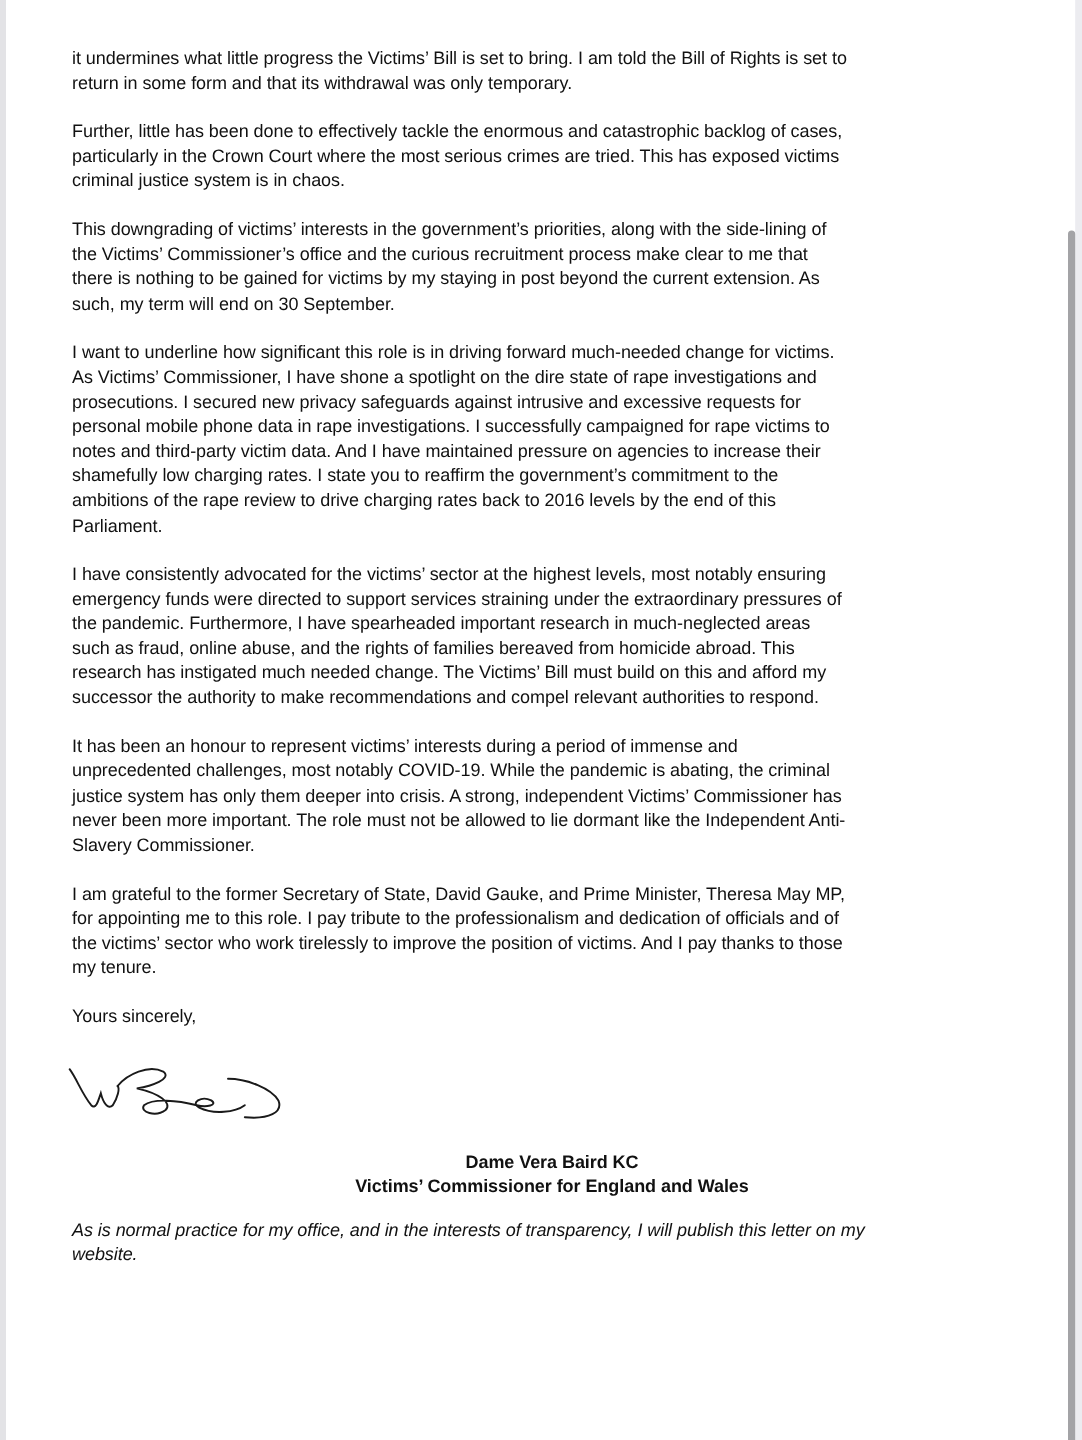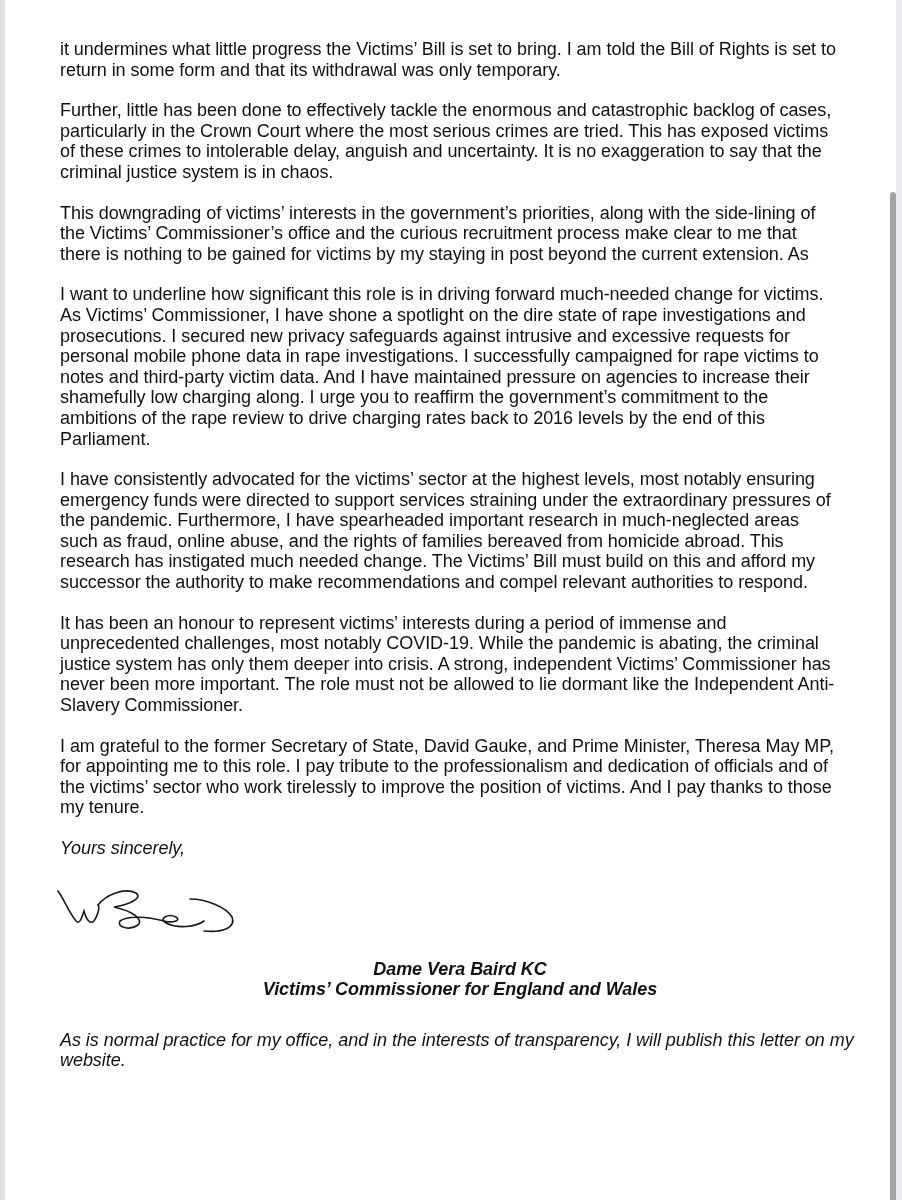--- a/index.html
+++ b/index.html
@@ -20,23 +20,23 @@
   .scrollbar {
     position: absolute; left: 890px; top: 192px; width: 6px; height: 1008px;
     background: #a3a3a6; border-radius: 3px 3px 0 0;
   }
   .letter {
     position: absolute; left: 60px; top: 39px; width: 800px;
   }
   .para { margin: 0 0 20px 0; }
   .line {
     display: block; white-space: nowrap;
-    font-size: 18px; line-height: 20.6px; letter-spacing: -0.05px;
+    font-size: 15px; line-height: 20.6px; letter-spacing: -0.05px;
   }
-  .sig-block { margin-top: 15px; font-style: italic; }
+  .sig-block { margin-top: 15px; }
   .signature { display: block; margin: 18px 0 22px -6px; }
   .bold { font-weight: bold; text-align: center; }
   .italic { font-style: italic; }
 </style>
 </head>
 <body>
 
 <div class="left-edge"></div>
 <div class="right-edge"></div>
 <div class="scrollbar"></div>
@@ -44,37 +44,37 @@
 <div class="letter">
 
   <p class="para">
     <span class="line">it undermines what little progress the Victims’ Bill is set to bring. I am told the Bill of Rights is set to</span>
     <span class="line">return in some form and that its withdrawal was only temporary.</span>
   </p>
 
   <p class="para">
     <span class="line">Further, little has been done to effectively tackle the enormous and catastrophic backlog of cases,</span>
     <span class="line">particularly in the Crown Court where the most serious crimes are tried. This has exposed victims</span>
-    <span class="line">of these crimes to intolerable delay, anguish and uncertainty. It is no exaggeration to say that the</span>
     <span class="line">criminal justice system is in chaos.</span>
   </p>
 
   <p class="para">
     <span class="line">This downgrading of victims’ interests in the government’s priorities, along with the side-lining of</span>
     <span class="line">the Victims’ Commissioner’s office and the curious recruitment process make clear to me that</span>
     <span class="line">there is nothing to be gained for victims by my staying in post beyond the current extension. As</span>
+    <span class="line">such, my term will end on 30 September.</span>
   </p>
 
   <p class="para">
     <span class="line">I want to underline how significant this role is in driving forward much-needed change for victims.</span>
     <span class="line">As Victims’ Commissioner, I have shone a spotlight on the dire state of rape investigations and</span>
     <span class="line">prosecutions. I secured new privacy safeguards against intrusive and excessive requests for</span>
     <span class="line">personal mobile phone data in rape investigations. I successfully campaigned for rape victims to</span>
     <span class="line">notes and third-party victim data. And I have maintained pressure on agencies to increase their</span>
-    <span class="line">shamefully low charging along. I urge you to reaffirm the government’s commitment to the</span>
+    <span class="line">shamefully low charging rates. I state you to reaffirm the government’s commitment to the</span>
     <span class="line">ambitions of the rape review to drive charging rates back to 2016 levels by the end of this</span>
     <span class="line">Parliament.</span>
   </p>
 
   <p class="para">
     <span class="line">I have consistently advocated for the victims’ sector at the highest levels, most notably ensuring</span>
     <span class="line">emergency funds were directed to support services straining under the extraordinary pressures of</span>
     <span class="line">the pandemic. Furthermore, I have spearheaded important research in much-neglected areas</span>
     <span class="line">such as fraud, online abuse, and the rights of families bereaved from homicide abroad. This</span>
     <span class="line">research has instigated much needed change. The Victims’ Bill must build on this and afford my</span>
@@ -103,17 +103,17 @@
     <svg class="signature" width="190" height="60" viewBox="0 0 190 60">
       <path d="M4 14 C10 22 14 34 22 44 C26 48 28 40 30 34 C32 42 36 48 40 44 C44 38 46 30 44 28" fill="none" stroke="#1a1a1a" stroke-width="1.6" stroke-linecap="round"></path>
       <path d="M44 28 C52 18 70 10 82 16 C90 22 72 28 60 30 C78 34 90 42 84 48 C76 54 62 50 66 44 C74 38 94 40 110 44 C118 46 128 44 122 40 C114 36 104 42 112 46 C124 52 142 50 150 44" fill="none" stroke="#1a1a1a" stroke-width="1.6" stroke-linecap="round"></path>
       <path d="M136 22 C152 22 172 30 178 40 C182 50 170 56 150 54" fill="none" stroke="#1a1a1a" stroke-width="1.6" stroke-linecap="round"></path>
     </svg>
 
     <span class="line bold">Dame Vera Baird KC</span>
     <span class="line bold">Victims’ Commissioner for England and Wales</span>
   </div>
 
-  <p class="para italic" style="margin-top:30px;">
+  <p class="para italic" style="margin-top:16px;">
     <span class="line">As is normal practice for my office, and in the interests of transparency, I will publish this letter on my</span>
     <span class="line">website.</span>
   </p>
 </div>
 
 </body></html>

